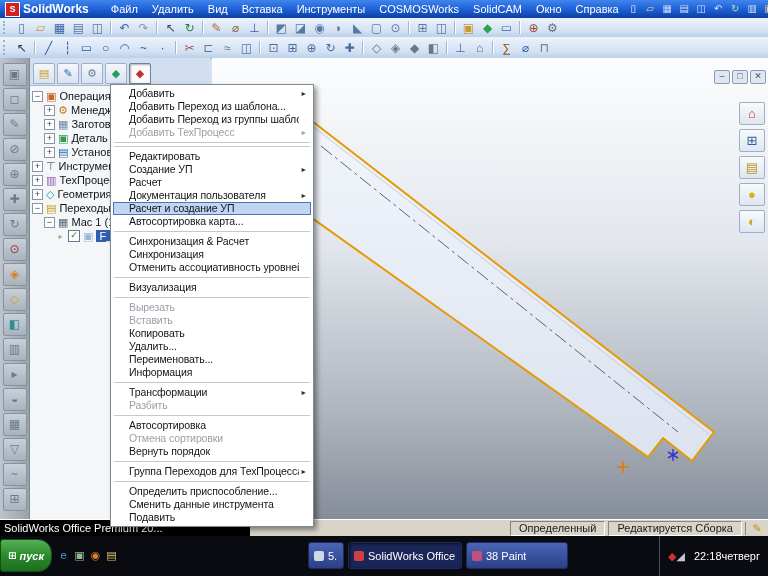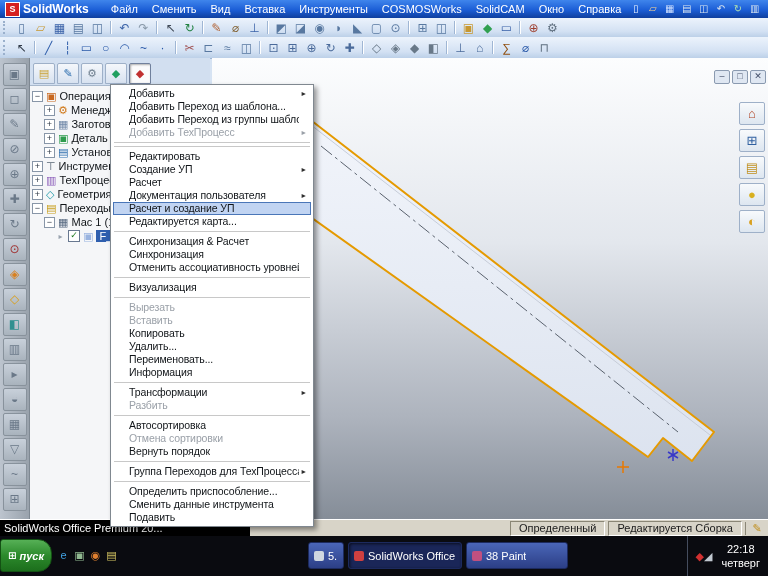--- a/index.html
+++ b/index.html
@@ -100,35 +100,35 @@
     background:linear-gradient(180deg,#4a66b8,#2c3f86);border:1px solid #1c2a5e;}
   .task-btn.active{background:#1a2658;box-shadow:inset 1px 1px 3px rgba(0,0,0,.65);}
   .task-btn:nth-of-type(1){left:308px;width:36px;}
   .task-btn:nth-of-type(2){left:348px;width:114px;}
   .task-btn:nth-of-type(3){left:466px;width:102px;}
   .tb-ic{width:10px;height:10px;border-radius:2px;flex:none;}
   .tb-label{font-size:11px;white-space:nowrap;overflow:hidden;}
   .tray{position:absolute;right:0;top:0;height:40px;display:flex;align-items:center;gap:5px;
     padding:0 8px;border-left:1px solid #454d5e;}
   .tray-ic{font-size:11px;}
-  .clock{display:flex;flex-direction:column;align-items:center;color:#fff;line-height:14px;margin-left:4px;}
+  .clock{display:flex;flex-direction:row;align-items:center;color:#fff;line-height:14px;margin-left:4px;}
 </style>
 </head>
 <body>
 
 <div id="app">
 
   <div class="titlebar">
     <div class="sw-logo">
       <span class="sw-mark">S</span>
       <span class="sw-title">SolidWorks</span>
     </div>
     <div class="menubar" id="menubar">
         <span class="mb-item">Файл</span>
-        <span class="mb-item">Сменить</span>
+        <span class="mb-item">Удалить</span>
         <span class="mb-item">Вид</span>
         <span class="mb-item">Вставка</span>
         <span class="mb-item">Инструменты</span>
         <span class="mb-item">COSMOSWorks</span>
         <span class="mb-item">SolidCAM</span>
         <span class="mb-item">Окно</span>
         <span class="mb-item">Справка</span>
       </div>
     <div class="tb-title-icons">
         <span class="tti" style="color: rgb(234, 242, 255);">▯</span>
@@ -365,21 +365,21 @@
         <span class="cm-label">Расчет</span>
       </div>
       <div class="cm-item">
         <span class="cm-label">Документация пользователя</span>
         <span class="cm-arrow">►</span>
       </div>
       <div class="cm-item hl">
         <span class="cm-label">Расчет и создание УП</span>
       </div>
       <div class="cm-item">
-        <span class="cm-label">Редактируется карта...</span>
+        <span class="cm-label">Автосортировка карта...</span>
       </div>
       <div class="cm-sep"></div>
       <div class="cm-item">
         <span class="cm-label">Синхронизация &amp; Расчет</span>
       </div>
       <div class="cm-item">
         <span class="cm-label">Синхронизация</span>
       </div>
       <div class="cm-item">
         <span class="cm-label">Отменить ассоциативность уровней - Z</span>

